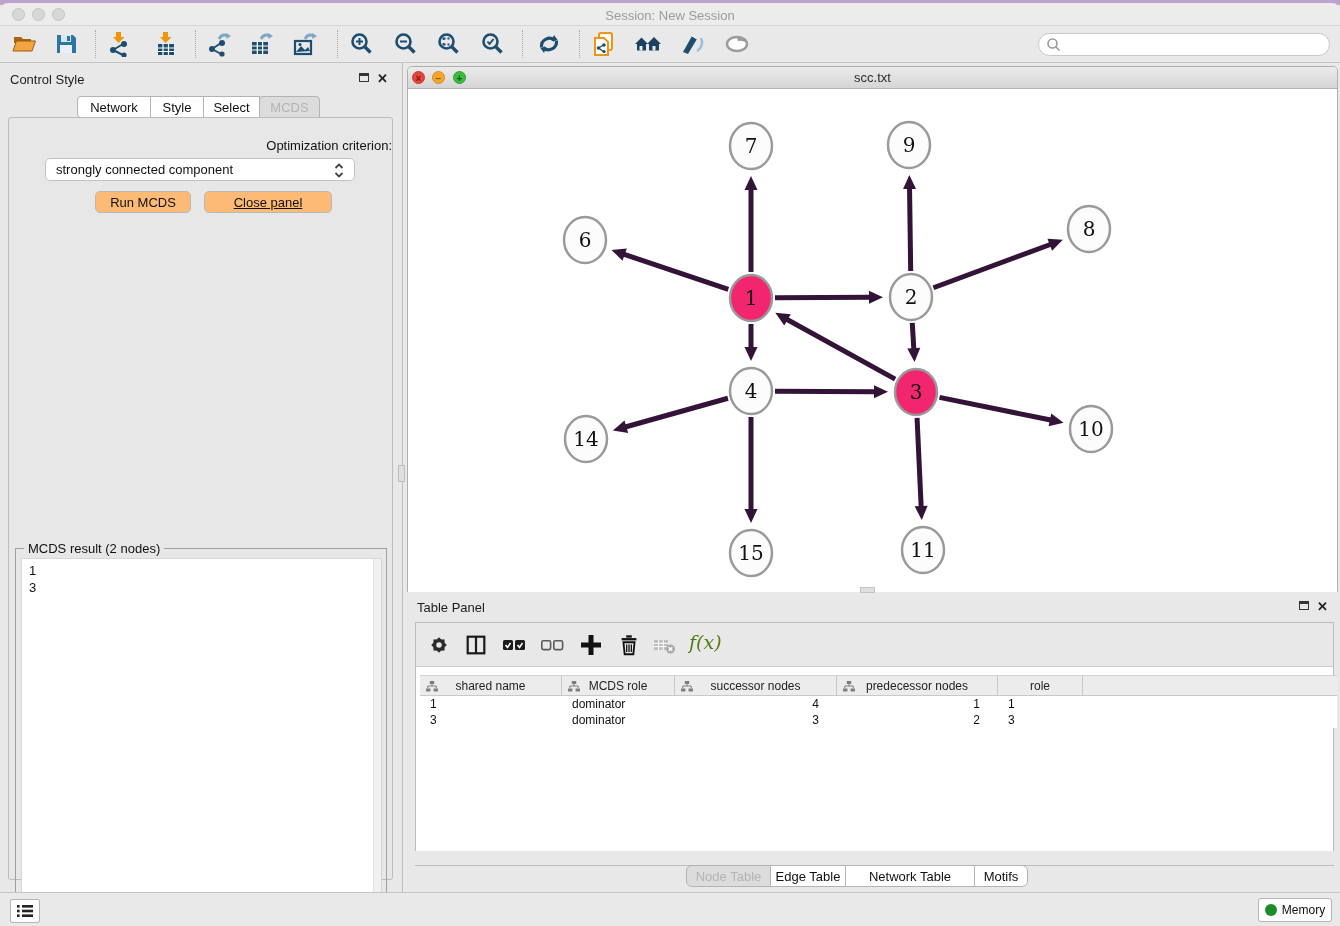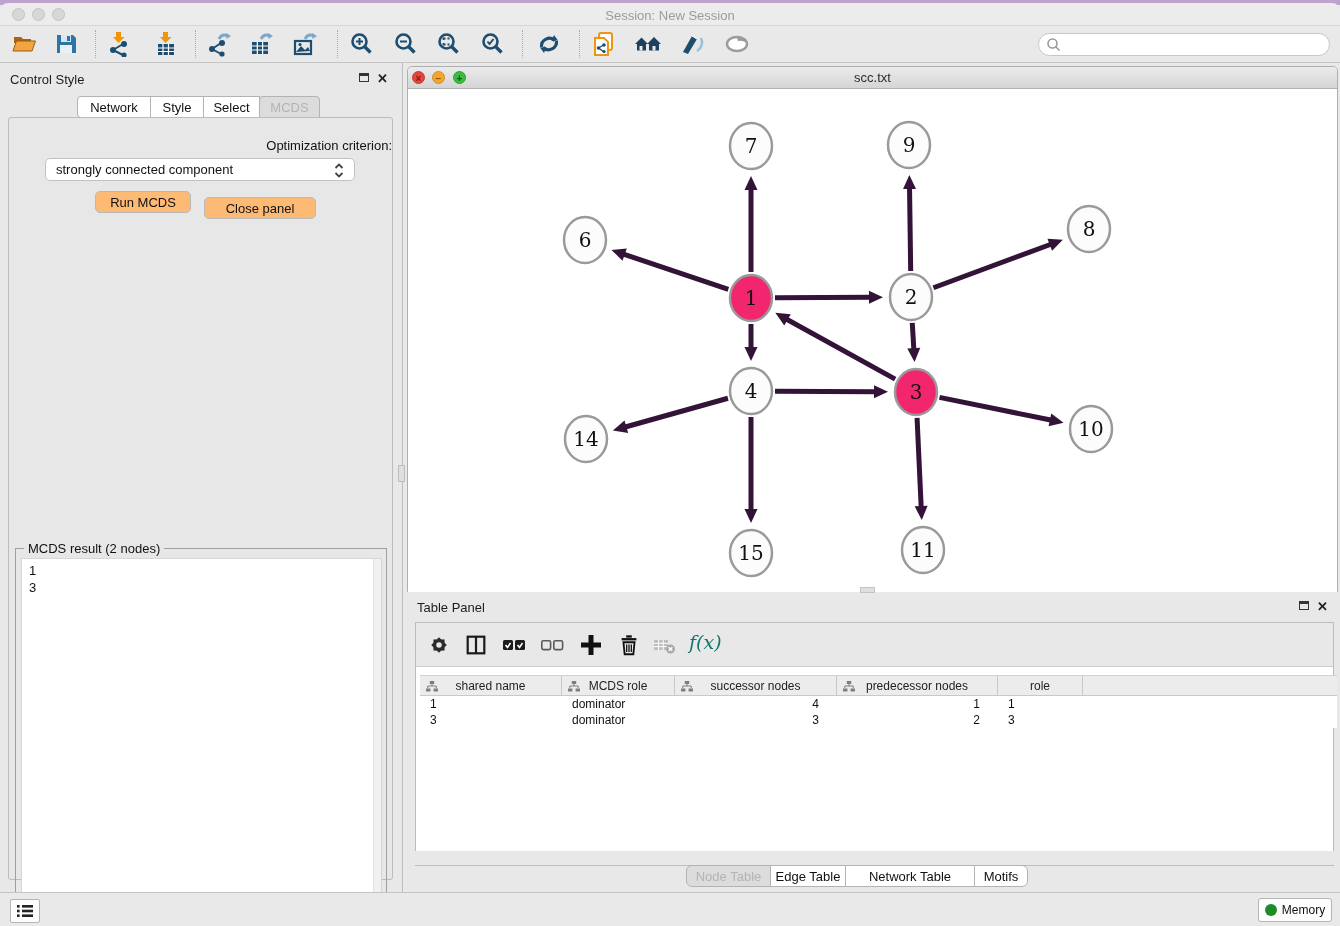--- a/index.html
+++ b/index.html
@@ -46,21 +46,21 @@
   #cp-pane { left:8px; top:54px; width:385px; height:763px; background:#e7e7e7;
     border:1px solid #bcbcbc; border-radius:3px; }
   #opt-label { width:100%; top:20px; text-align:right; font-size:13px; color:#111; }
   #opt-select { left:36px; top:40px; width:310px; height:23px; background:#fff;
     border:1px solid #c2c2c2; border-radius:5px; display:flex; align-items:center;
     padding:0 10px; font-size:13px; color:#111; }
   #opt-chevrons { right:8px; top:3px; }
   .btn { height:22px; background:#fdba74; border:1px solid #b9b9b9; border-radius:5px;
     font-size:13px; color:#111; display:flex; align-items:center; justify-content:center; }
   #run-btn { left:86px; top:73px; width:96px; }
-  #close-btn { left:195px; top:79px; width:112px; }
+  #close-btn { left:195px; top:73px; width:128px;text-decoration:underline; }
   #result-group { left:6px; top:430px; width:372px; height:380px; border:1px solid #9f9f9f; }
   #result-legend { left:8px; top:-8px; background:#e7e7e7; padding:0 4px; font-size:13px; color:#111; }
   #result-area { left:5px; top:9px; width:361px; height:364px; background:#fff;
     border:1px solid #d6d6d6; font-size:13px; color:#111; padding:3px 0 0 7px; line-height:17px; }
   #result-scroll { right:0; top:0; width:8px; height:100%; background:#f1f1f1;
     border-left:1px solid #e0e0e0; }
 
   
   #v-split-handle { left:398px; top:465px; width:7px; height:17px; background:#dfdfdf;
     border:1px solid #bdbdbd; }
@@ -82,21 +82,21 @@
   #graph-canvas { left:0; top:22px; width:929px; height:503px; background:#fff; }
 
   
   #table-panel { left:407px; top:595px; width:933px; height:297px; background:#e8e8e8; }
   #tp-title { left:10px; top:5px; font-size:13px; color:#1c1c1c; }
   #tp-content { left:8px; top:27px; width:919px; height:244px; background:#fff;
     border:1px solid #bcbcbc; }
   #tp-toolbar { left:0; top:0; width:100%; height:44px; background:#e8e8e8;
     border-bottom:1px solid #cfcfcf; }
   .tp-btn { top:7px; width:30px; height:30px; display:flex; align-items:center; justify-content:center; }
-  #fx-label { font-size:19px; font-style:italic; font-family:"DejaVu Serif", serif; color:#0f766e; }
+  #fx-label { font-size:19px; font-style:italic; font-family:"DejaVu Serif", serif; color:#4d7c0f; }
   #tp-table { left:4px; top:52px; width:100%; }
   .thead-row { display:flex; height:21px; background:#ececec; border-top:1px solid #d2d2d2;
     border-bottom:1px solid #c9c9c9; }
   .th { position:relative; display:flex; align-items:center; justify-content:center;
     font-size:12px; color:#222; border-right:1px solid #c9c9c9; }
   .th .sitemap { position:absolute; left:6px; top:5px; }
   .trow { display:flex; height:16px; font-size:12px; color:#111; background:#fff; }
   .td { padding-left:10px; display:flex; align-items:center; }
   .td.num { justify-content:flex-end; padding-right:18px; padding-left:0; }
   .c0{width:142px;} .c1{width:113px;} .c2{width:162px;} .c3{width:161px;} .c4{width:85px;}

